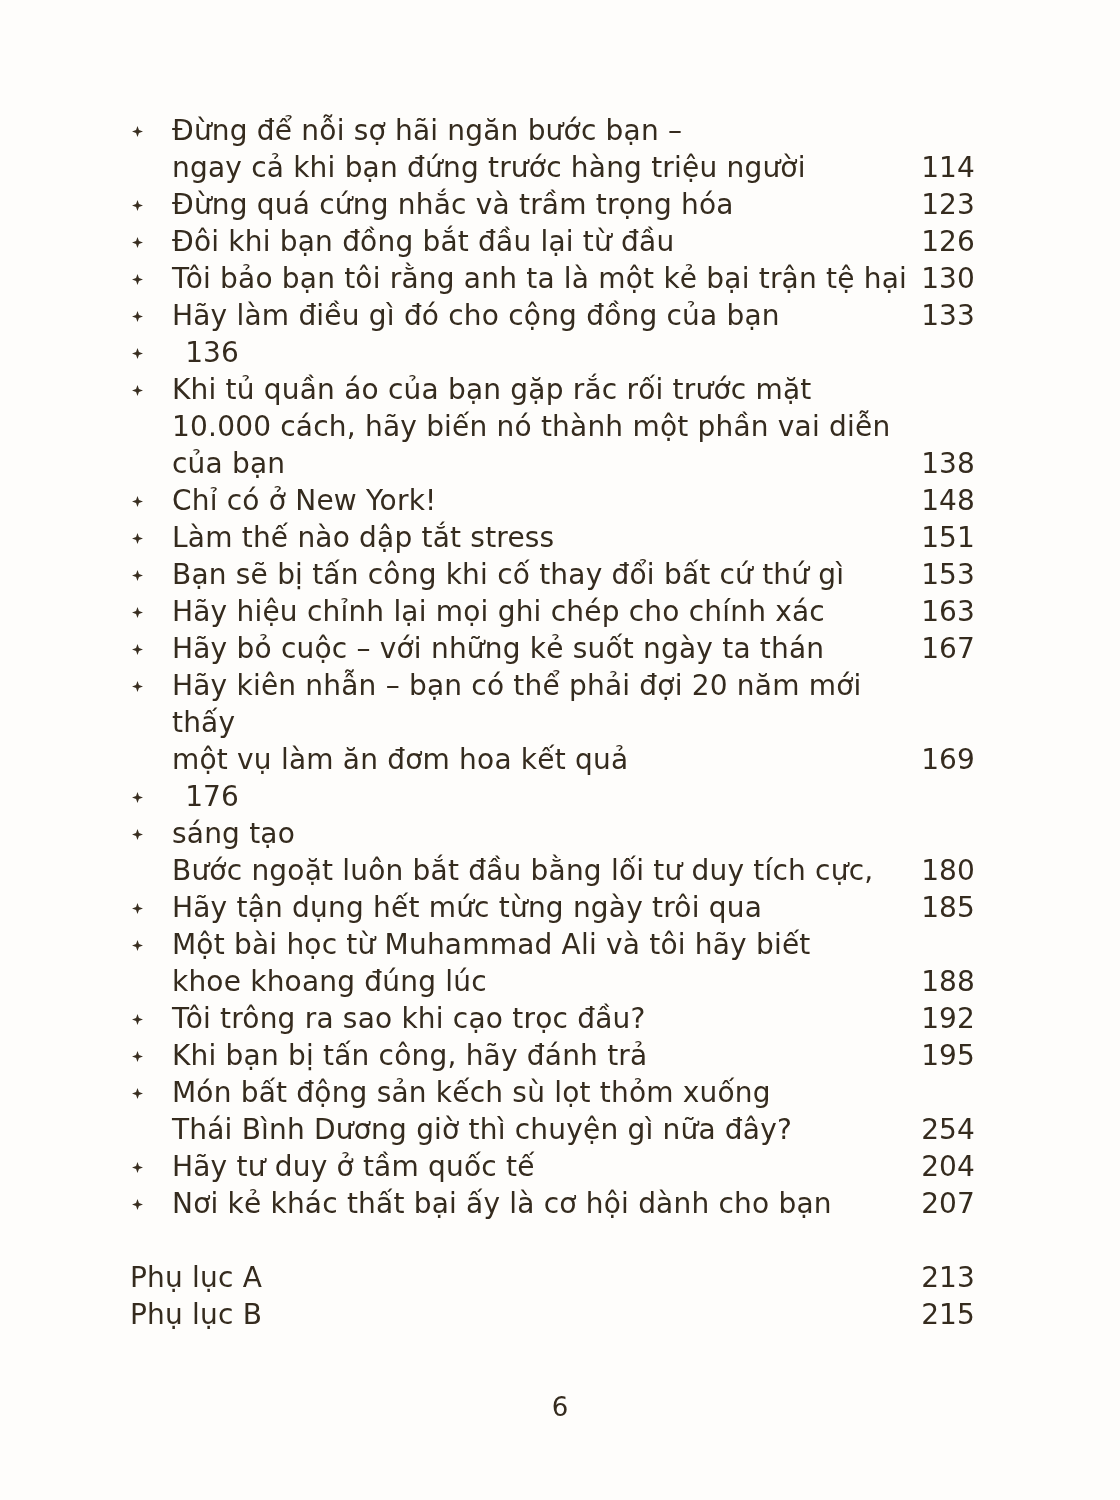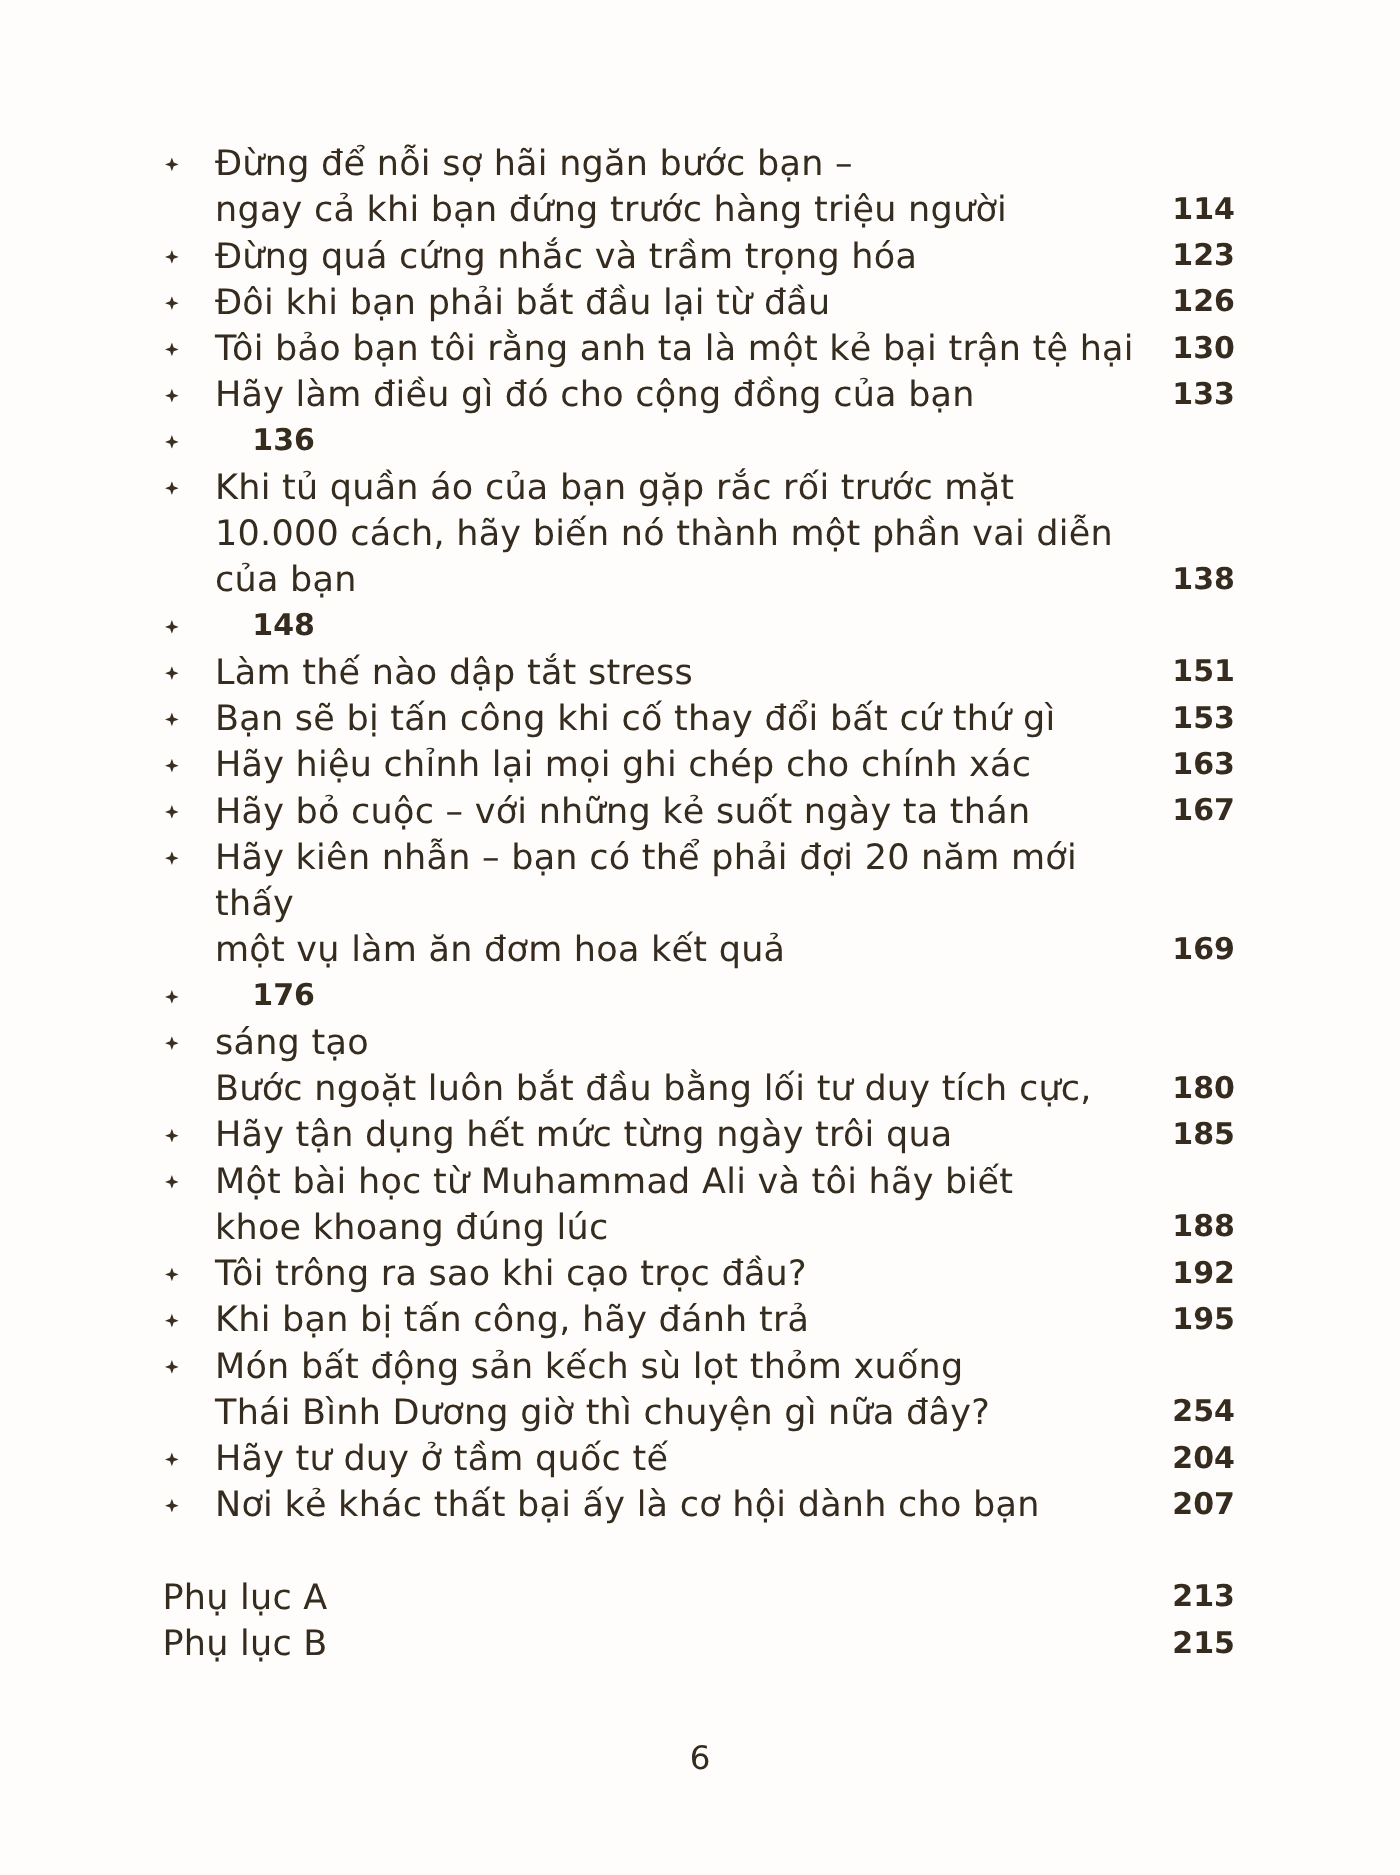--- a/index.html
+++ b/index.html
@@ -41,24 +41,23 @@
     clip-path: polygon(50% 0%, 63% 37%, 100% 50%, 63% 63%, 50% 100%, 37% 63%, 0% 50%, 37% 37%);
   }
   .title {
     flex: 1 1 auto;
     font-size: 28px;
     line-height: 37px;
     letter-spacing: 0.2px;
   }
   .pagenum {
     flex: 0 0 80px;
-    text-align: right;
-    font-size: 24px;
+    text-align: center;
+    font-size: 28px;
     line-height: 37px;
-    font-weight: bold;
   }
   .appendix-section {
     margin-top: 37px;
   }
   .appendix-section .title {
     padding-left: 2px;
   }
   .footer {
     position: absolute;
     left: 0;
@@ -92,21 +91,21 @@
           <div class="title">
             <div class="line">Đừng quá cứng nhắc và trầm trọng hóa</div>
           </div>
           <span class="pagenum">123</span>
         </div>
         <div class="row">
           <span class="bullet-col">
             <span class="diamond"></span>
           </span>
           <div class="title">
-            <div class="line">Đôi khi bạn phải bắt đầu lại từ đầu</div>
+            <div class="line">Đôi khi bạn đồng bắt đầu lại từ đầu</div>
           </div>
           <span class="pagenum">126</span>
         </div>
         <div class="row">
           <span class="bullet-col">
             <span class="diamond"></span>
           </span>
           <div class="title">
             <div class="line">Tôi bảo bạn tôi rằng anh ta là một kẻ bại trận tệ hại</div>
           </div>
@@ -135,20 +134,23 @@
             <div class="line">Khi tủ quần áo của bạn gặp rắc rối trước mặt</div>
             <div class="line">10.000 cách, hãy biến nó thành một phần vai diễn</div>
             <div class="line">của bạn</div>
           </div>
           <span class="pagenum">138</span>
         </div>
         <div class="row">
           <span class="bullet-col">
             <span class="diamond"></span>
           </span>
+          <div class="title">
+            <div class="line">Chỉ có ở New York!</div>
+          </div>
           <span class="pagenum">148</span>
         </div>
         <div class="row">
           <span class="bullet-col">
             <span class="diamond"></span>
           </span>
           <div class="title">
             <div class="line">Làm thế nào dập tắt stress</div>
           </div>
           <span class="pagenum">151</span>

